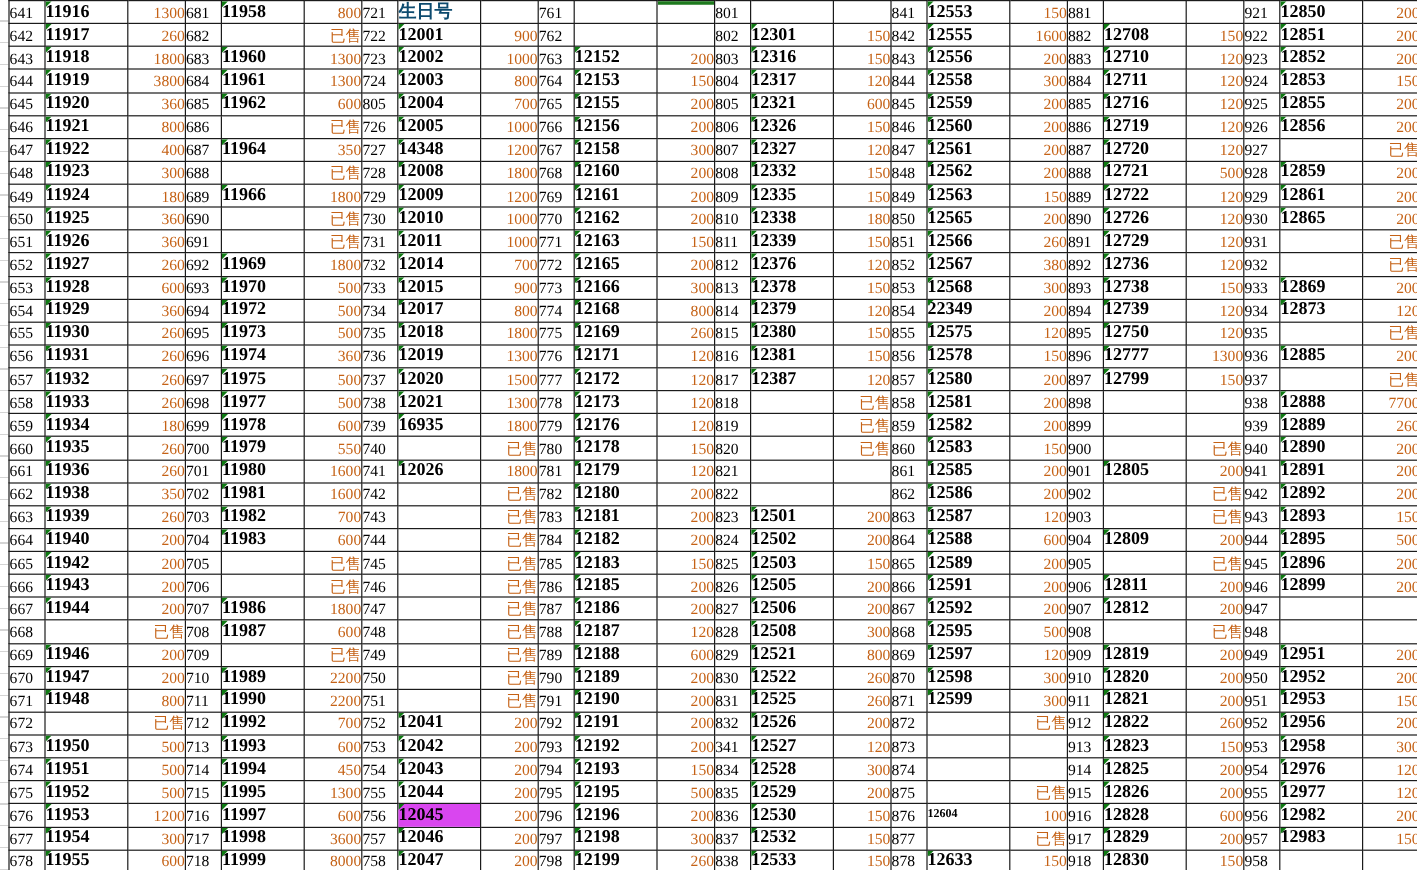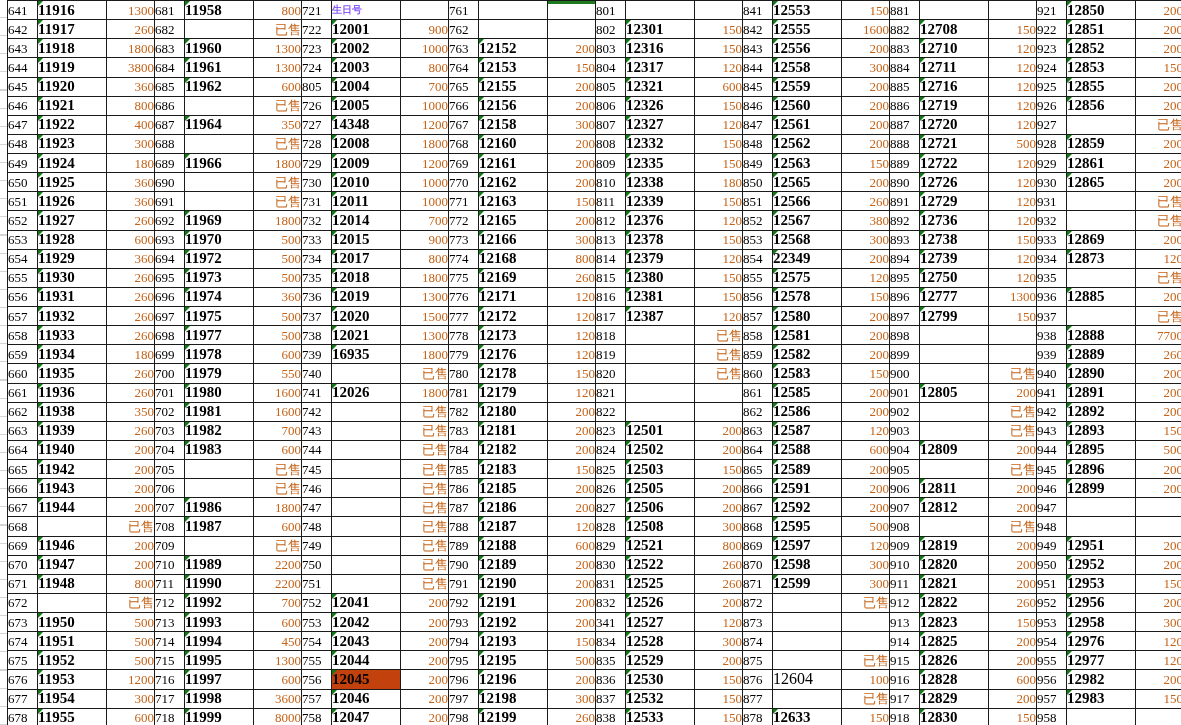--- a/index.html
+++ b/index.html
@@ -4,26 +4,26 @@
 <style>
   html,body{margin:0;padding:0;background:#ffffff;}
   body{width:1181px;height:725px;overflow:hidden;font-family:"Liberation Serif",serif;position:relative;}
   .gutter{position:absolute;left:0;top:0;width:7px;height:725px;
     background:repeating-linear-gradient(to bottom,#ffffff 0px,#ffffff 17px,#d4d4d4 17px,#d4d4d4 18.125px);}
   table.grid{position:absolute;left:7px;top:0;border-collapse:collapse;table-layout:fixed;width:1174px;}
   table.grid td{border:1px solid #1b1b1b;height:18.125px;padding:0;overflow:hidden;white-space:nowrap;
     vertical-align:middle;position:relative;line-height:1;}
   td.idx{font-size:13px;color:#000;text-align:left;padding-left:3px;}
   td.num{font-size:15px;font-weight:bold;color:#000;text-align:left;padding-left:3px;}
-  td.num.plain{font-weight:normal;font-size:16px;}
+  td.num.plain{font-weight:bold;font-size:10px;}
   td.price{font-size:13px;color:#c56216;text-align:right;padding-right:3px;}
   td.num.marked::before{content:'';position:absolute;top:0;left:0;width:0;height:0;
     border-top:5px solid #0e7a12;border-right:5px solid transparent;}
-  td.num.red-header{color:#8b5cf6;font-size:10px;}
-  td.num.highlight{background:#c2410c;}
+  td.num.red-header{color:#0c4a6e;font-size:15px;}
+  td.num.highlight{background:#d946ef;}
   td.price.green-top{box-shadow:inset 0 3px 0 #1e7a1e;}
 </style>
 </head>
 <body>
 
 <div class="gutter"></div>
 
 <table class="grid">
   <colgroup id="grid-cols">
       <col style="width: 30px;">

